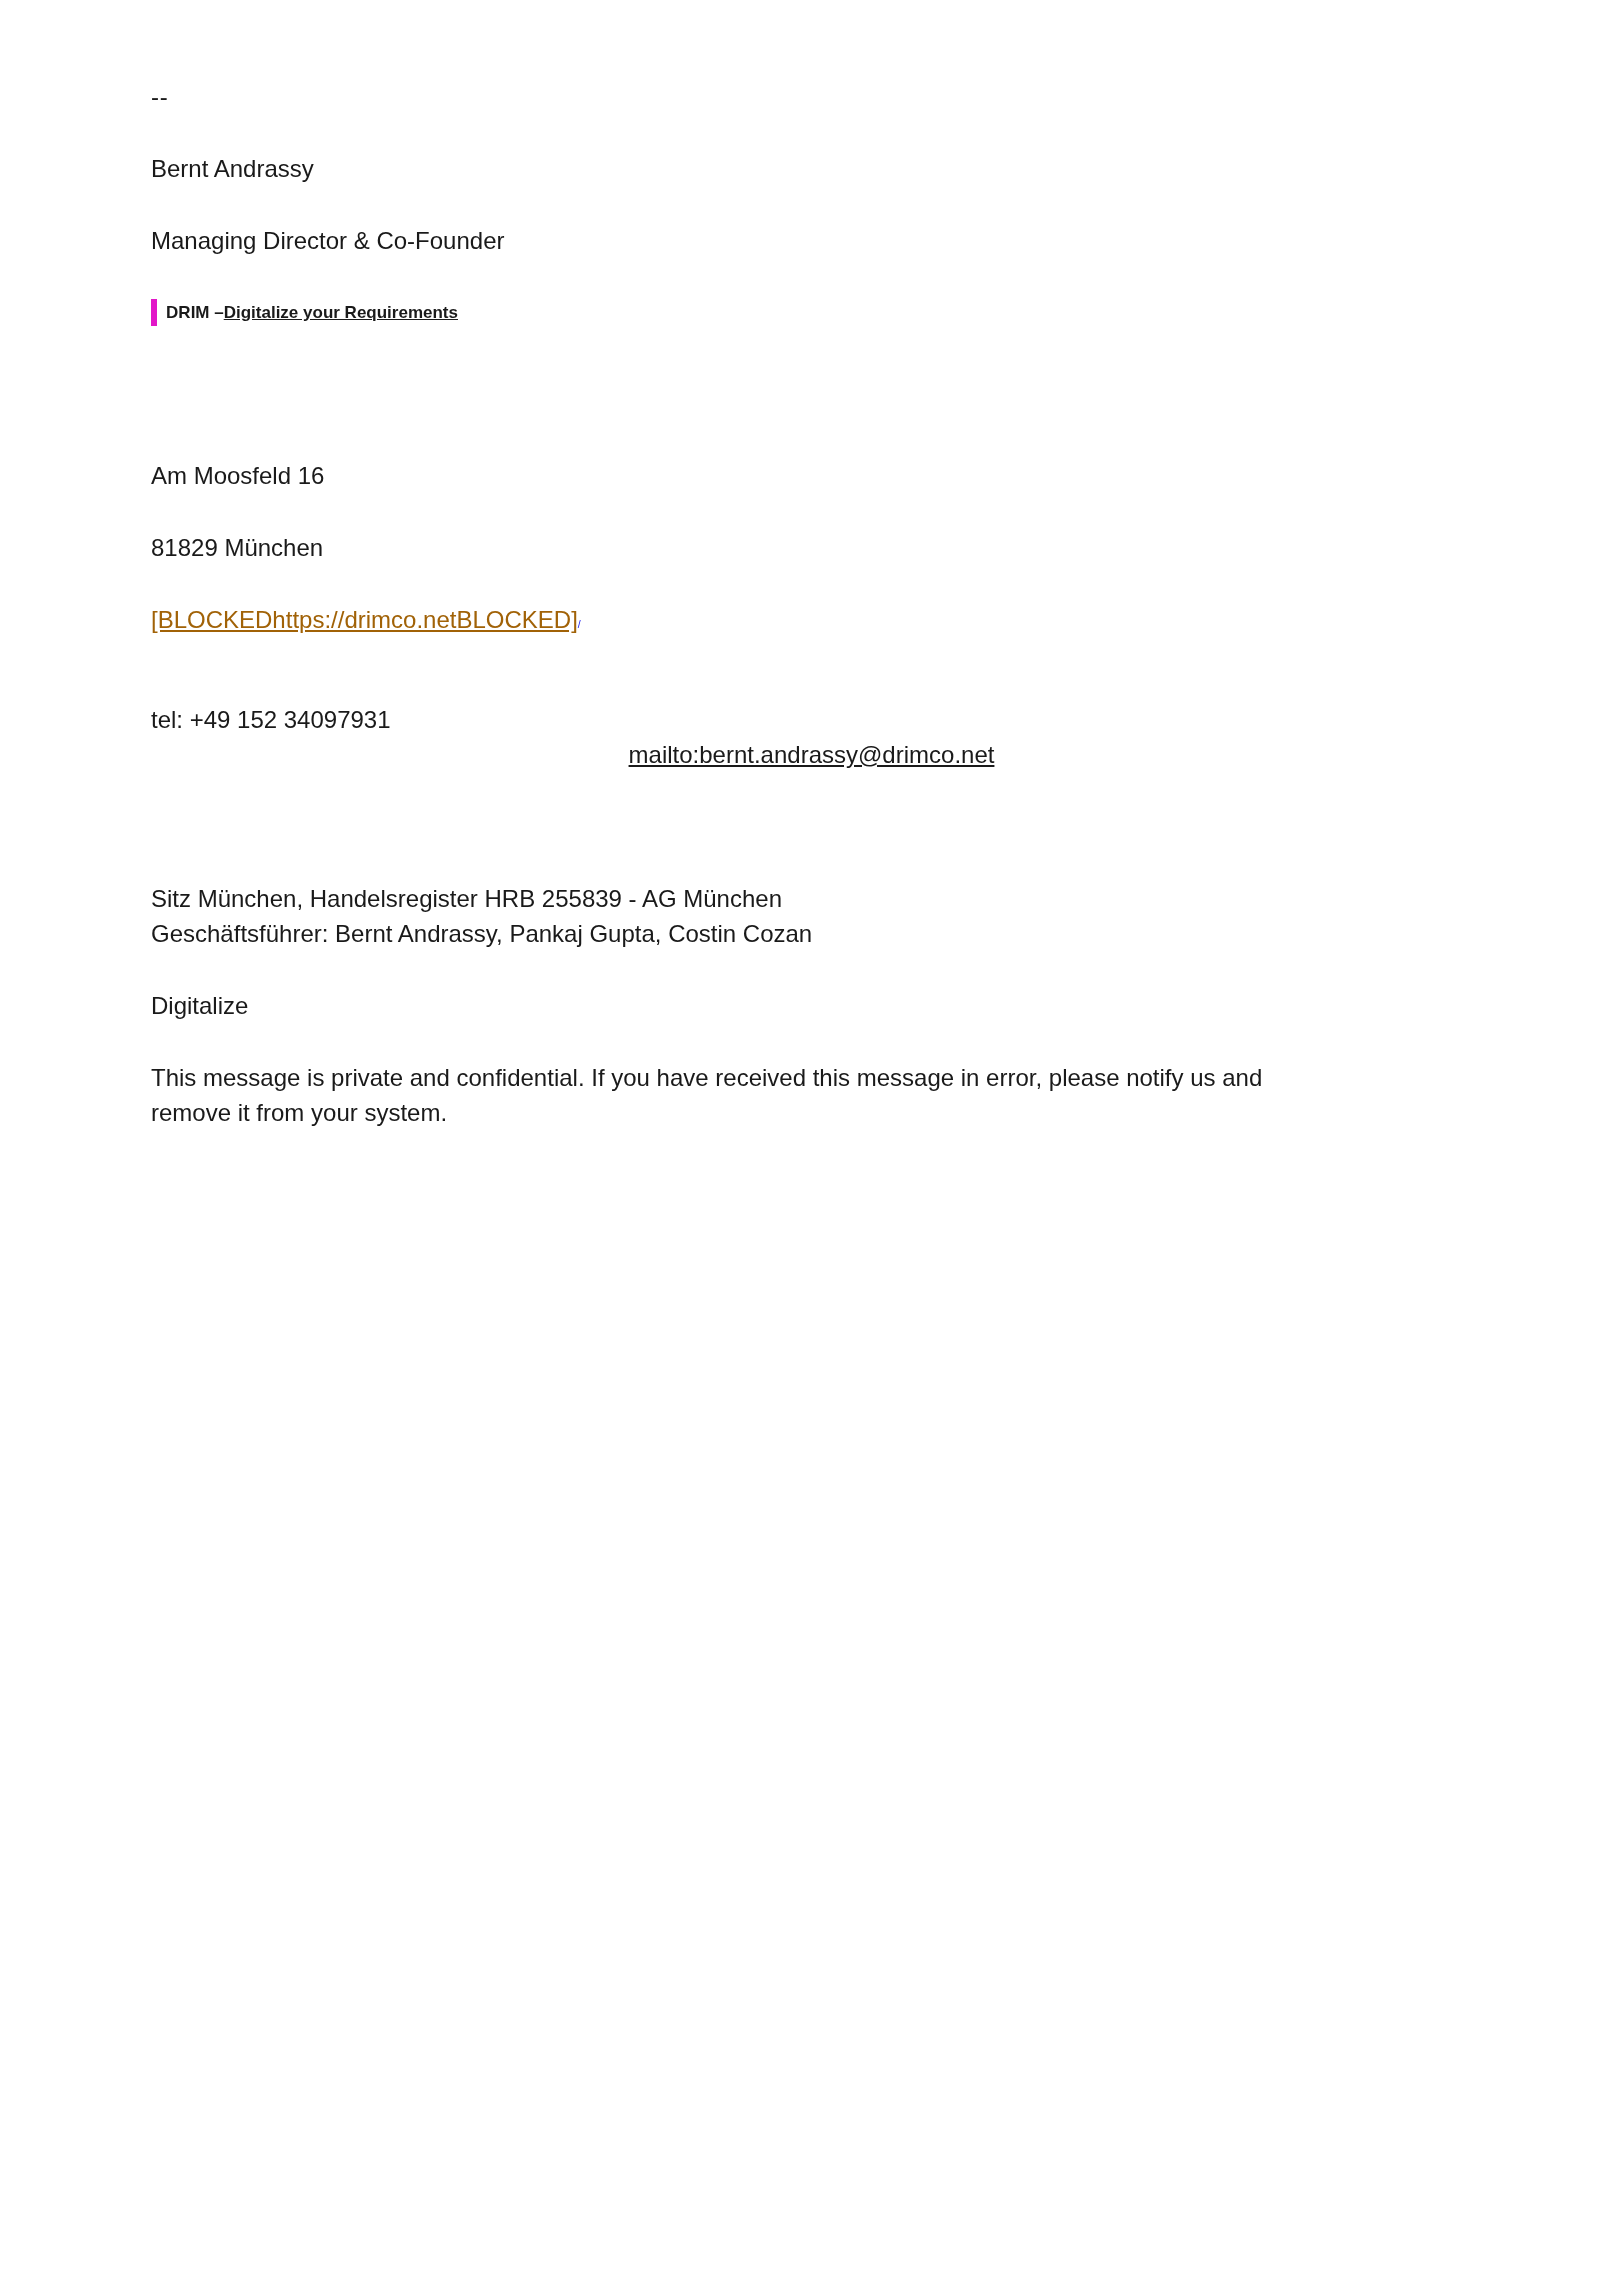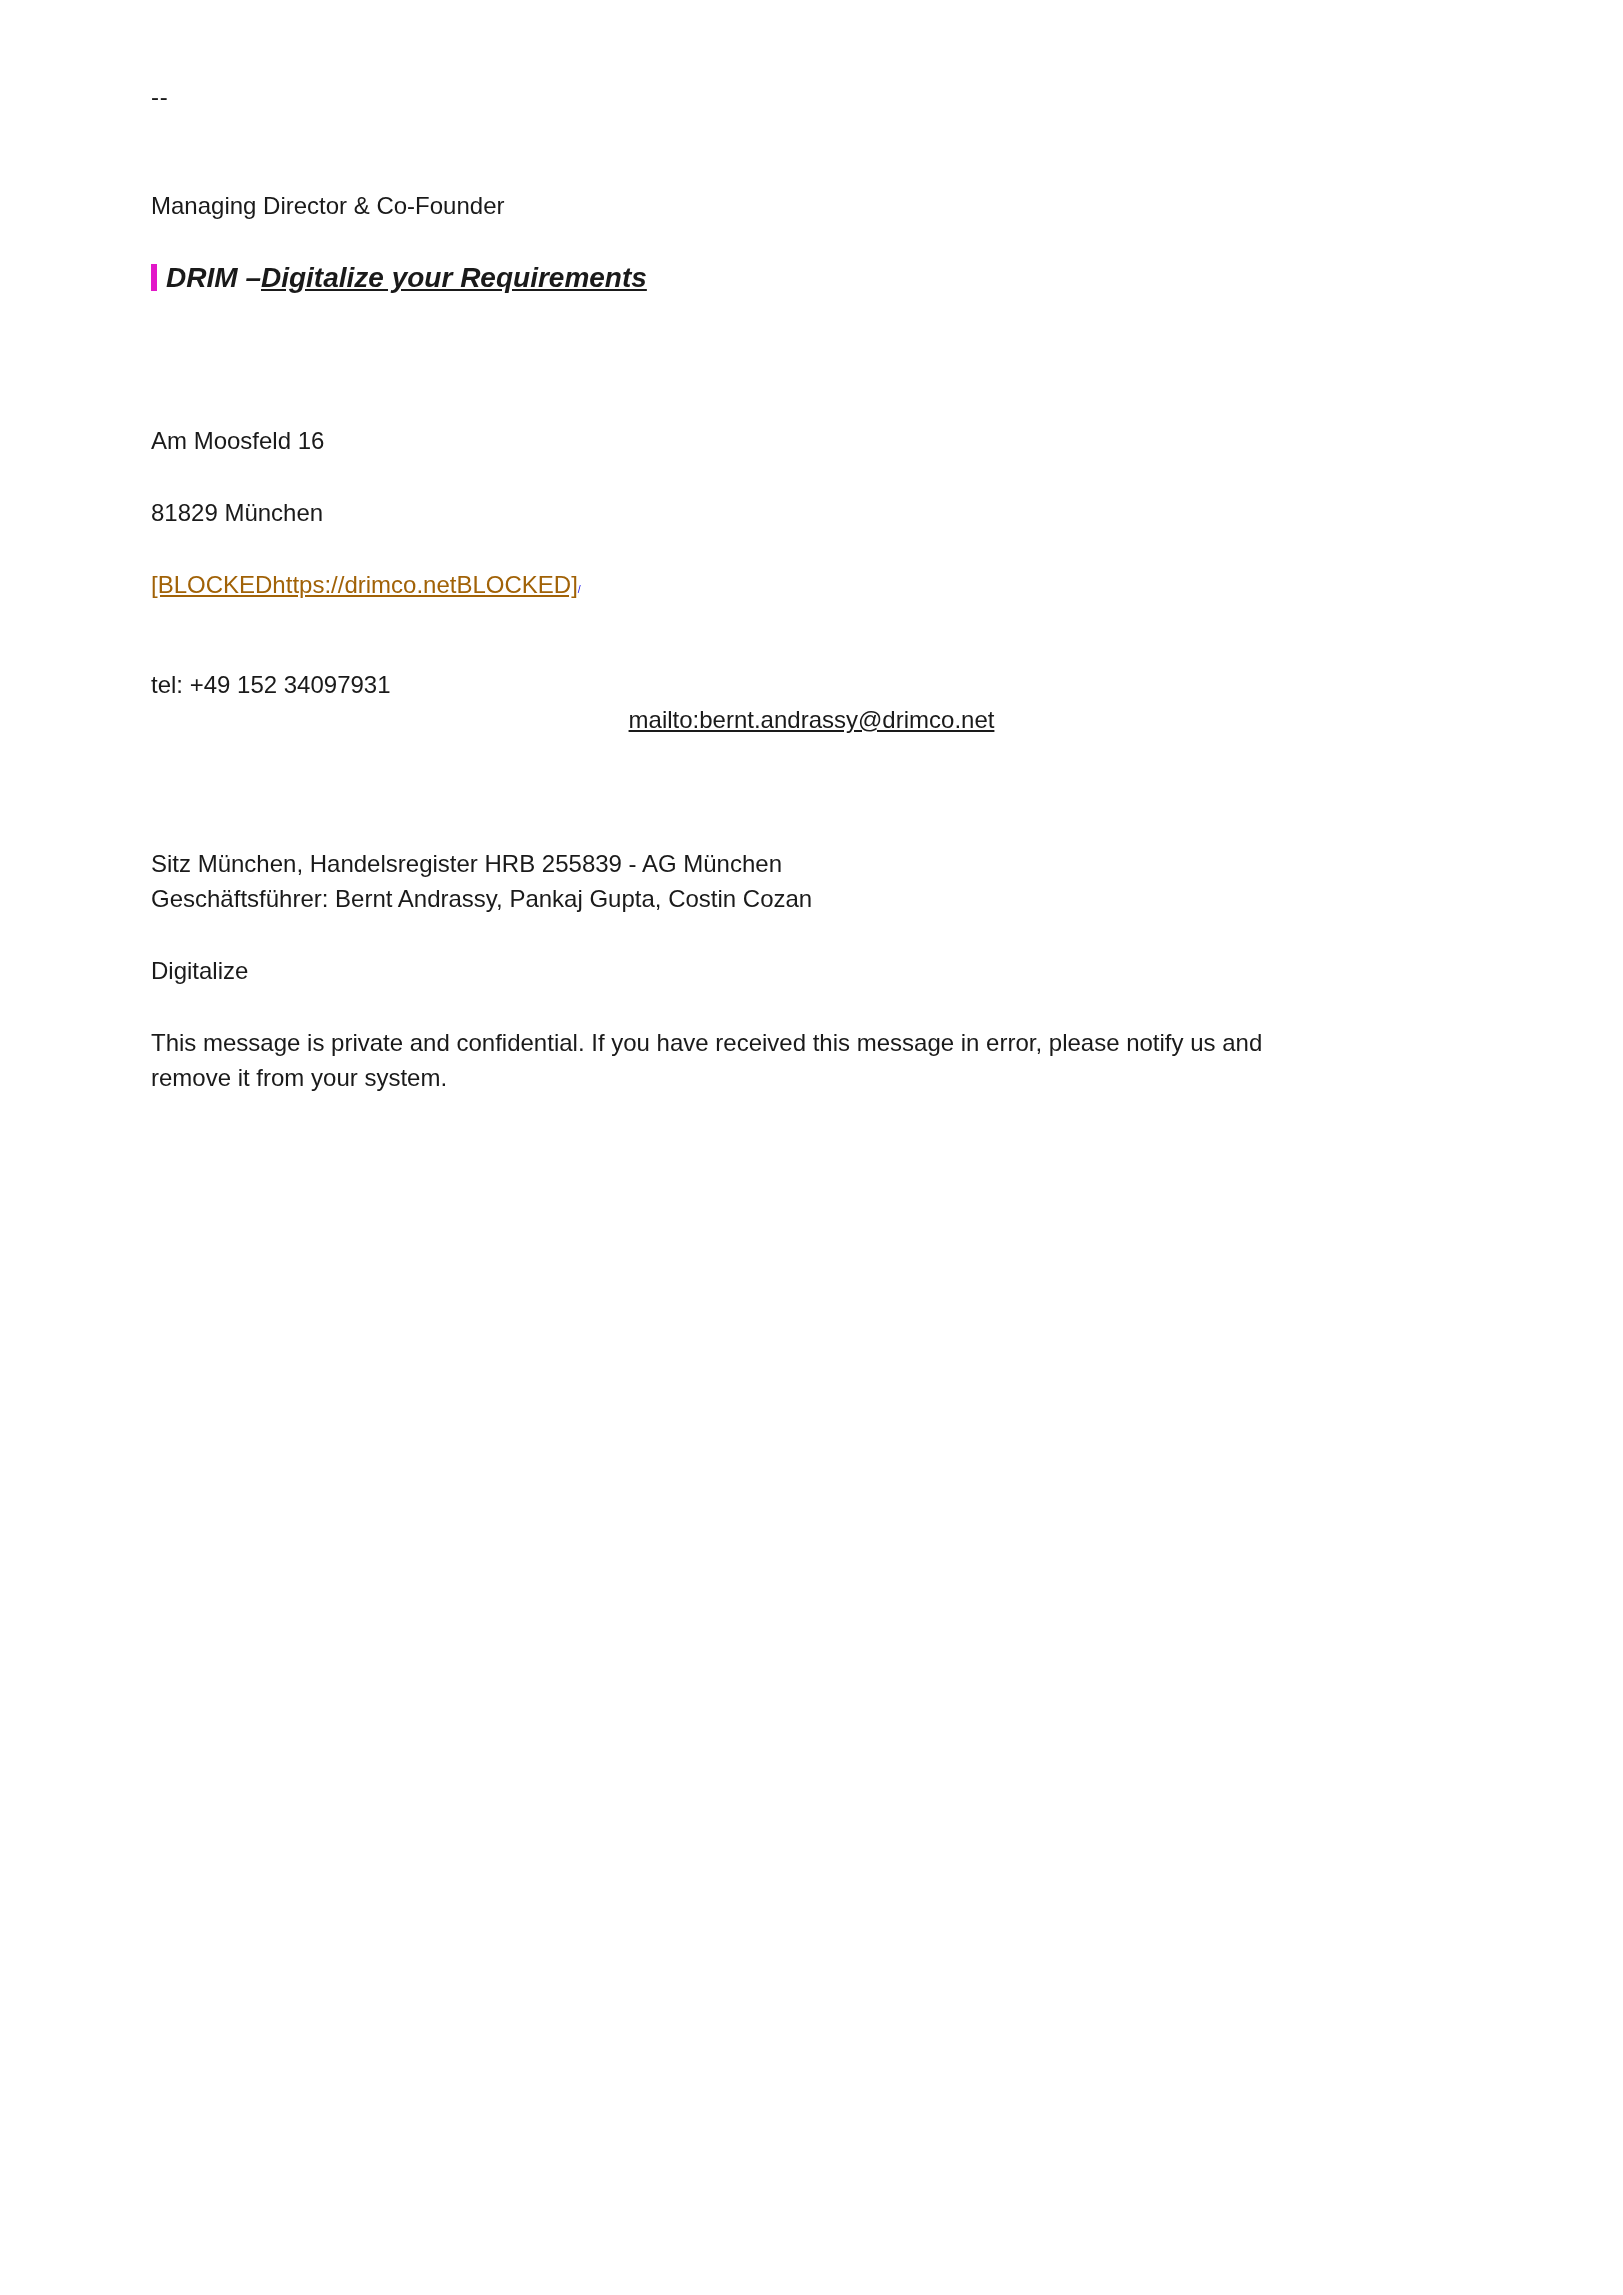--- a/index.html
+++ b/index.html
@@ -34,23 +34,22 @@
 
   .dashes {
     font-size: 24px;
     line-height: 35px;
     letter-spacing: 0.7px;
   }
 
   .brandline {
     display: flex;
     align-items: center;
-    font-size: 28px;
+    font-size: 17px;
     line-height: 35px;
-    font-style: italic;
   }
   .brandbar {
     display: inline-block;
     width: 5.9px;
     height: 27.5px;
     background: #e217c8;
     margin-right: 9.2px;
     flex: 0 0 auto;
   }
   .brand-strong {
@@ -94,20 +93,21 @@
 </style>
 </head>
 <body>
 
 <div class="page">
 
   <div class="line dashes">--</div>
 
   <div class="gap-sm"></div>
 
+  <div class="line">Bernt Andrassy</div>
 
   <div class="gap-sm"></div>
 
   <div class="line">Managing Director &amp; Co-Founder</div>
 
   <div class="gap-sm"></div>
 
   <div class="brandline">
     <span class="brandbar"></span>
     <span class="brand-strong">DRIM – </span>

